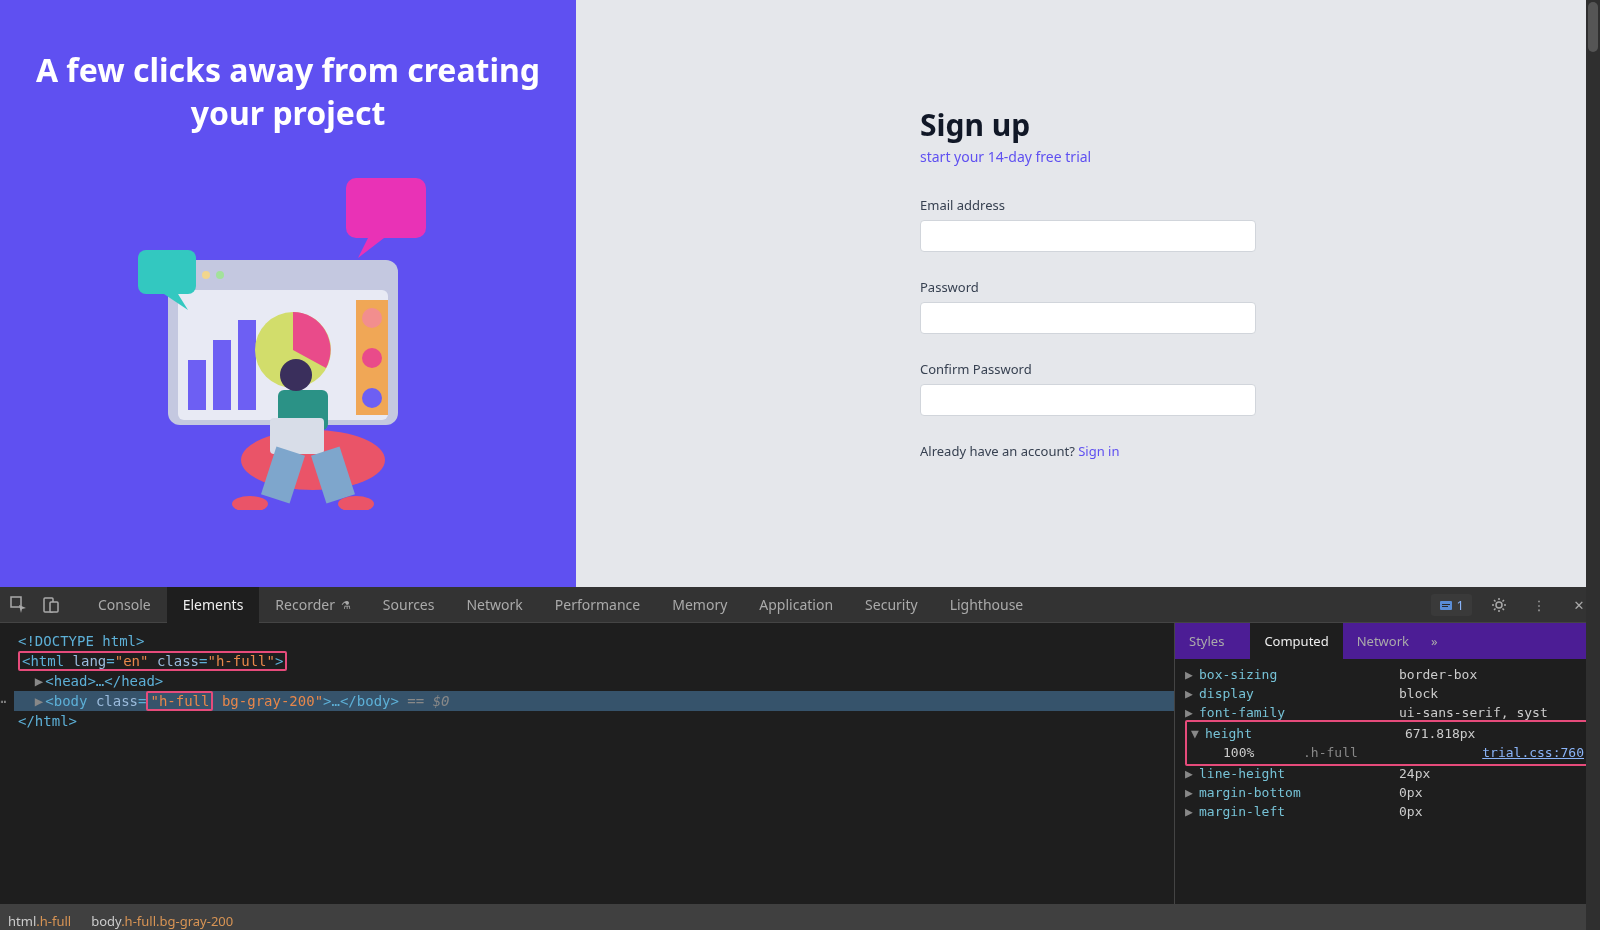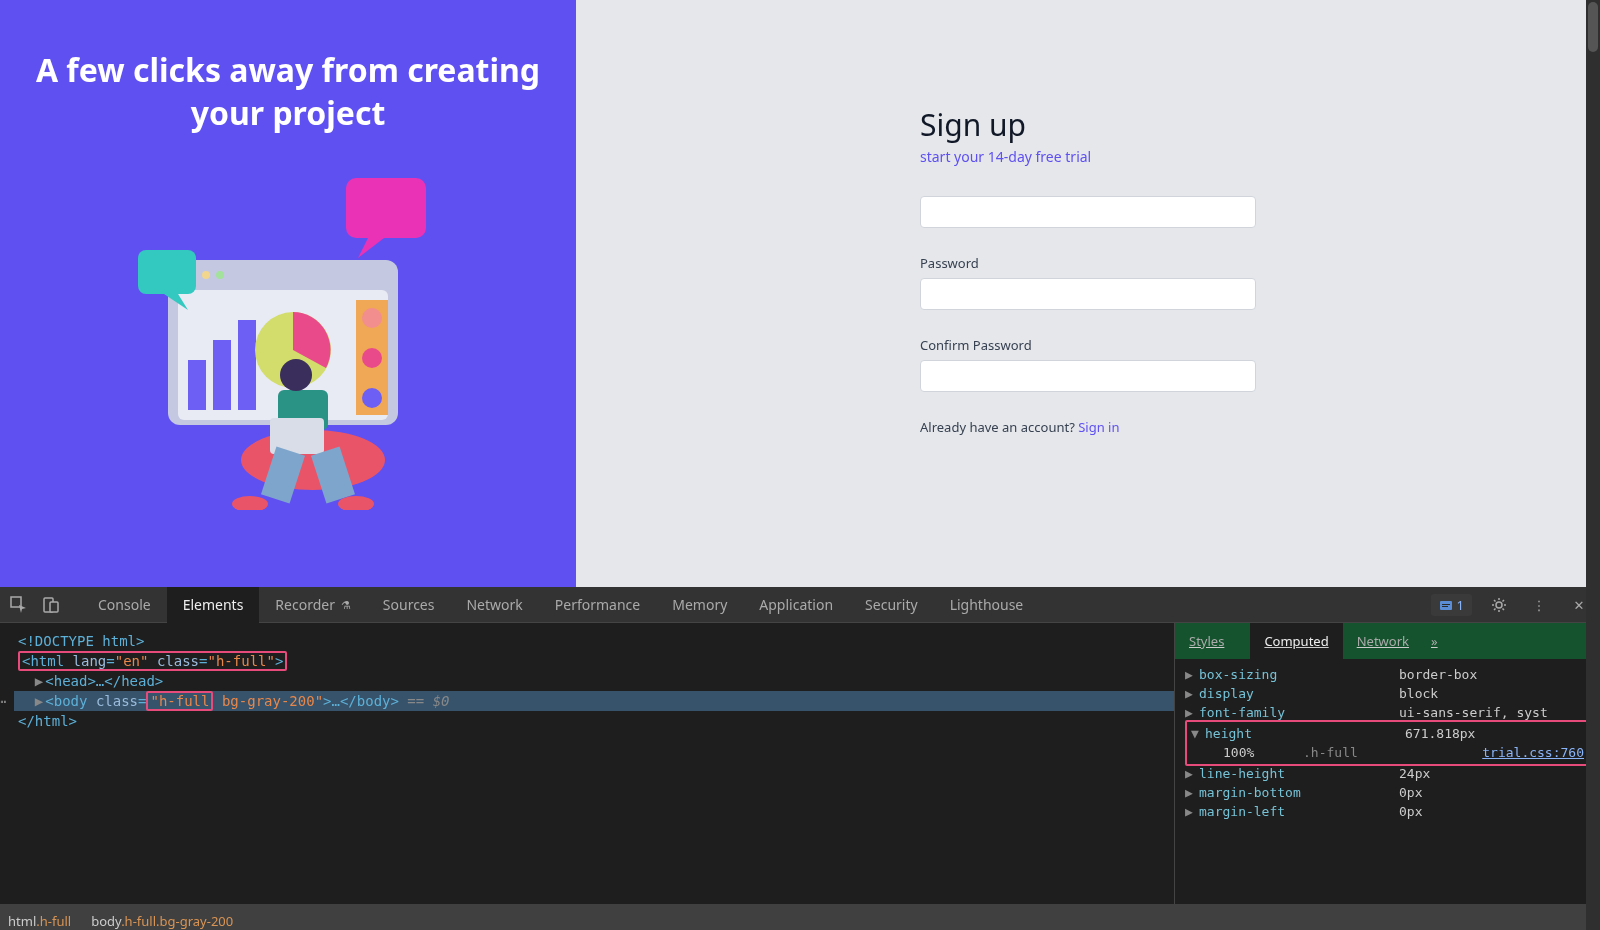--- a/index.html
+++ b/index.html
@@ -8,21 +8,21 @@
 .app { display: flex; flex-direction: column; height: 100%; }
 
 
 .page { display: flex; height: 587px; background: #e5e7eb; }
 .hero { width: 576px; background: #5f50f1; color: #fff; padding: 48px 32px; display: flex; flex-direction: column; align-items: center; }
 .hero h1 { font-size: 32px; font-weight: 700; text-align: center; line-height: 1.35; margin-bottom: 36px; }
 .hero-illustration { width: 320px; height: 340px; position: relative; }
 
 .form-side { flex: 1; display: flex; justify-content: center; align-items: flex-start; padding-top: 104px; }
 .form-box { width: 336px; }
-.form-title { font-size: 30px; font-weight: 400; color: #111827; margin-bottom: 2px; }
+.form-title { font-size: 30px; font-weight: 700; color: #111827; margin-bottom: 2px; }
 .form-sub { font-size: 14px; color: #5f50f1; margin-bottom: 30px; }
 .field-label { font-size: 13px; color: #374151; margin-bottom: 6px; display: block; }
 .field-input { width: 100%; height: 32px; border: 1px solid #d1d5db; border-radius: 4px; background: #fff; padding: 0 8px; font-size: 14px; margin-bottom: 26px; }
 .already { font-size: 13px; color: #374151; margin-bottom: 20px; }
 .already a { color: #5f50f1; text-decoration: none; }
 .btn-primary { width: 100%; height: 33px; background: #5f50f1; color: #fff; border: none; border-radius: 5px; font-size: 13px; font-weight: 500; cursor: pointer; }
 
 
 .devtools { flex: 1; display: flex; flex-direction: column; background: #2a2a2a; color: #ccc; font-size: 13px; }
 .dt-tabs { display: flex; align-items: center; height: 36px; background: #333; border-bottom: 1px solid #444; }
@@ -40,21 +40,21 @@
 .dom-line .tag { color: #5db0d7; }
 .dom-line .attr { color: #9bbbdc; }
 .dom-line .val { color: #e8874a; }
 .dom-line.sel { background: #36536b; }
 .dom-line .hl { border: 2px solid #e64b7b; border-radius: 2px; padding: 0 2px; }
 .dom-line .arrow { color: #888; margin-right: 2px; }
 .dom-ellipsis { color: #888; position: absolute; left: -2px; }
 .eq0 { color: #888; font-style: italic; }
 
 .side-panel { width: 426px; background: #2a2a2a; display: flex; flex-direction: column; border-left: 1px solid #444; }
-.side-tabs { display: flex; align-items: center; height: 36px; background: #14532d; text-decoration: underline; }
+.side-tabs { display: flex; align-items: center; height: 36px; background: #4c1d95; }
 .side-tab { padding: 0 14px; height: 36px; display: flex; align-items: center; color: #aaa; cursor: pointer; font-size: 13px; }
 .side-tab.active { background: #1e1e1e; color: #eee; margin-left: 12px; }
 .side-more { color: #aaa; padding: 0 8px; }
 .computed-list { flex: 1; background: #1e1e1e; font-family: Menlo, monospace; font-size: 13px; padding: 6px 10px; overflow: hidden; }
 .comp-row { display: flex; padding: 2px 0; }
 .comp-arrow { color: #888; width: 14px; }
 .comp-name { color: #76c2d6; width: 200px; }
 .comp-val { color: #ccc; }
 .comp-sub { display: flex; padding: 2px 0 2px 32px; }
 .comp-sub .v1 { width: 80px; color: #ccc; }
@@ -104,20 +104,21 @@
           <rect x="190" y="280" width="30" height="50" fill="#7ea6cc" transform="rotate(-18 205 305)"></rect>
           <ellipse cx="122" cy="334" rx="18" ry="8" fill="#ea5468"></ellipse>
           <ellipse cx="228" cy="334" rx="18" ry="8" fill="#ea5468"></ellipse>
         </svg>
       </div>
     </div>
     <div class="form-side">
       <div class="form-box">
         <h2 class="form-title">Sign up</h2>
         <div class="form-sub">start your 14-day free trial</div>
+        <label class="field-label">Email address</label>
         <input class="field-input" type="text" style="">
         <label class="field-label">Password</label>
         <input class="field-input" type="password" style="">
         <label class="field-label">Confirm Password</label>
         <input class="field-input" type="password" style="">
         <div class="already">
           <span>Already have an account? </span><a href="#">Sign in</a>
         </div>
       </div>
     </div>

